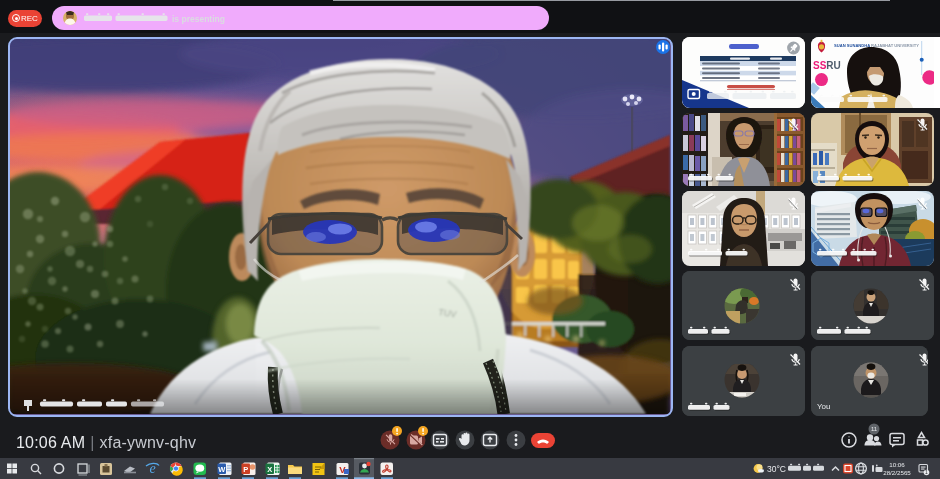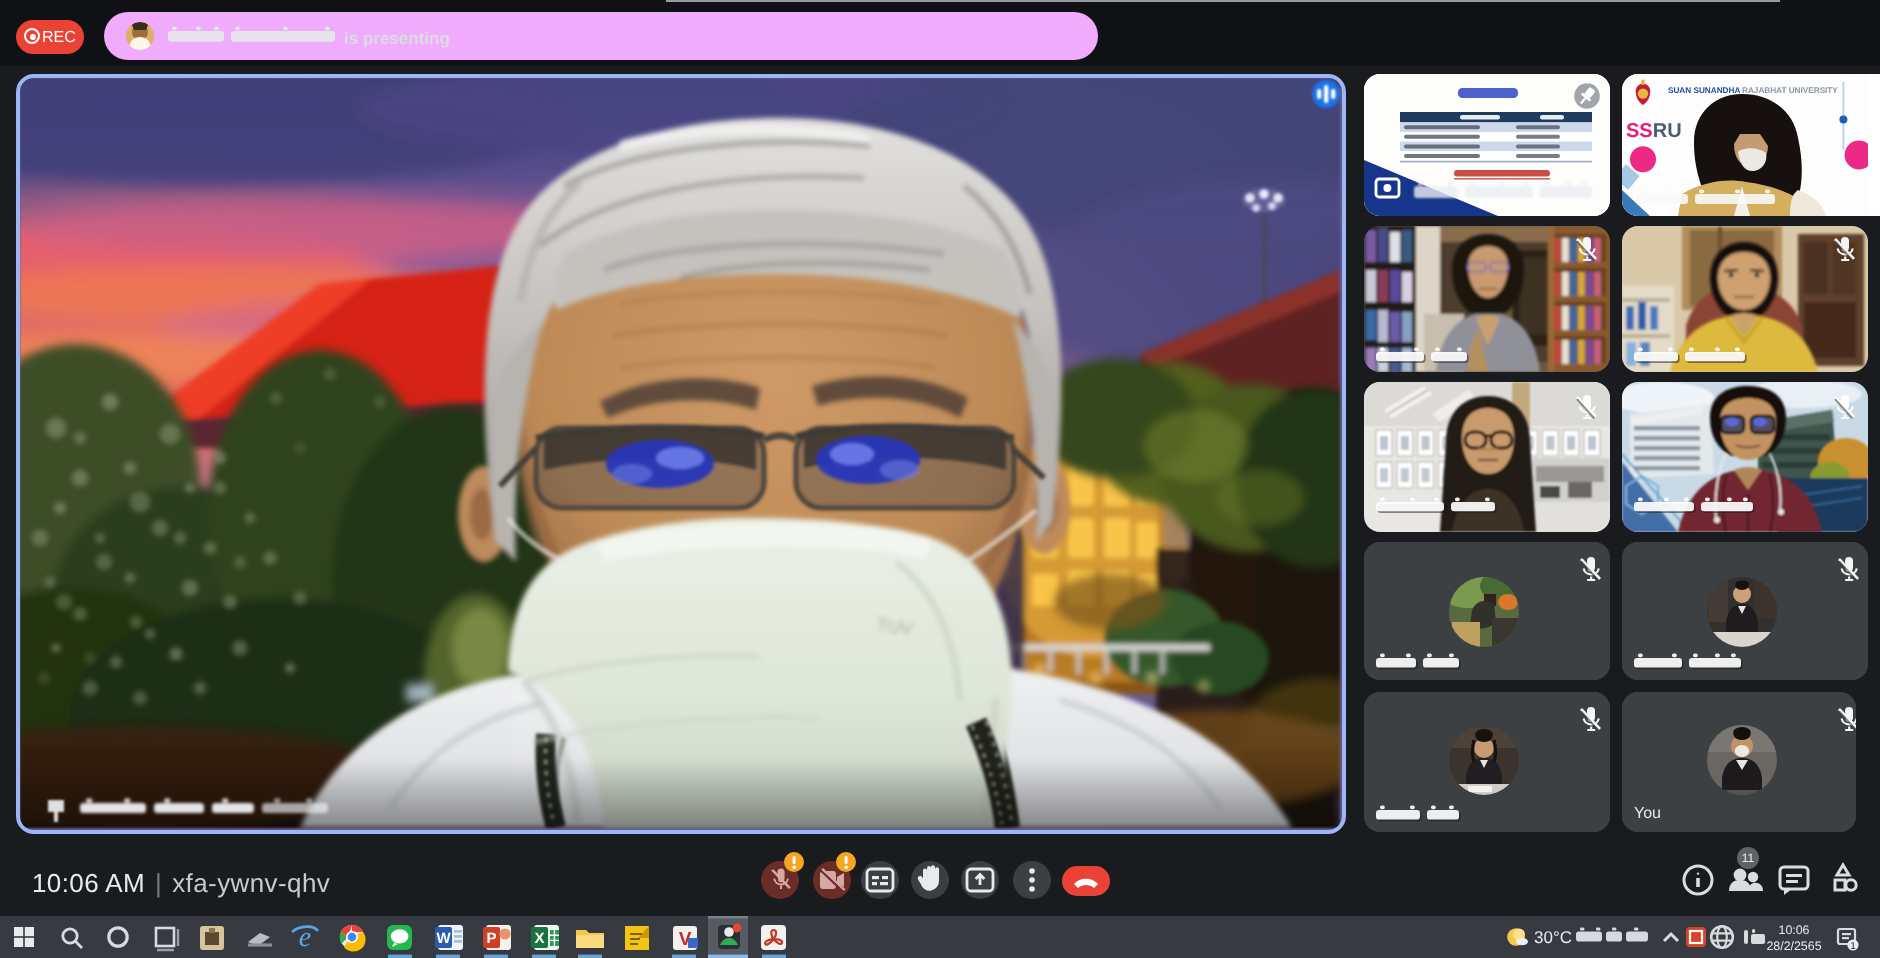--- a/index.html
+++ b/index.html
@@ -17,21 +17,21 @@
   #prespill{left:52px;top:6px;width:497px;height:24px;background:#f0abfc;border-radius:12px;}
   
   #video{left:8px;top:37px;width:665px;height:380px;border-radius:9px;
     border:2.5px solid #9cb6f3;overflow:hidden;background:#6a5b90;}
   #video svg{filter:blur(0.6px);}
   
   .tile{position:absolute;border-radius:8px;overflow:hidden;background:#3c4043;}
   .dark{background:#3c4043;}
   
   #meetbar{left:0;top:417px;width:940px;height:41px;background:#1a1b1e;}
-  #mtime{left:16px;top:434px;color:#e8eaed;font-size:13px;letter-spacing:.2px;}
+  #mtime{left:16px;top:434px;color:#e8eaed;font-size:16px;letter-spacing:.2px;}
   #mtime .sep{color:#777a80;margin:0 5px;}
   #mtime .code{color:#c7cad0;}
 </style>
 </head>
 <body>
 <div id="page">
   <svg width="0" height="0" style="position:absolute">
     <defs>
       <g id="micoff">
         <path d="M4.5,2.5 a2,2 0 0 1 4,0 l0,3.5 a2,2 0 0 1 -3.6,1.2 Z" fill="#fff"></path>

